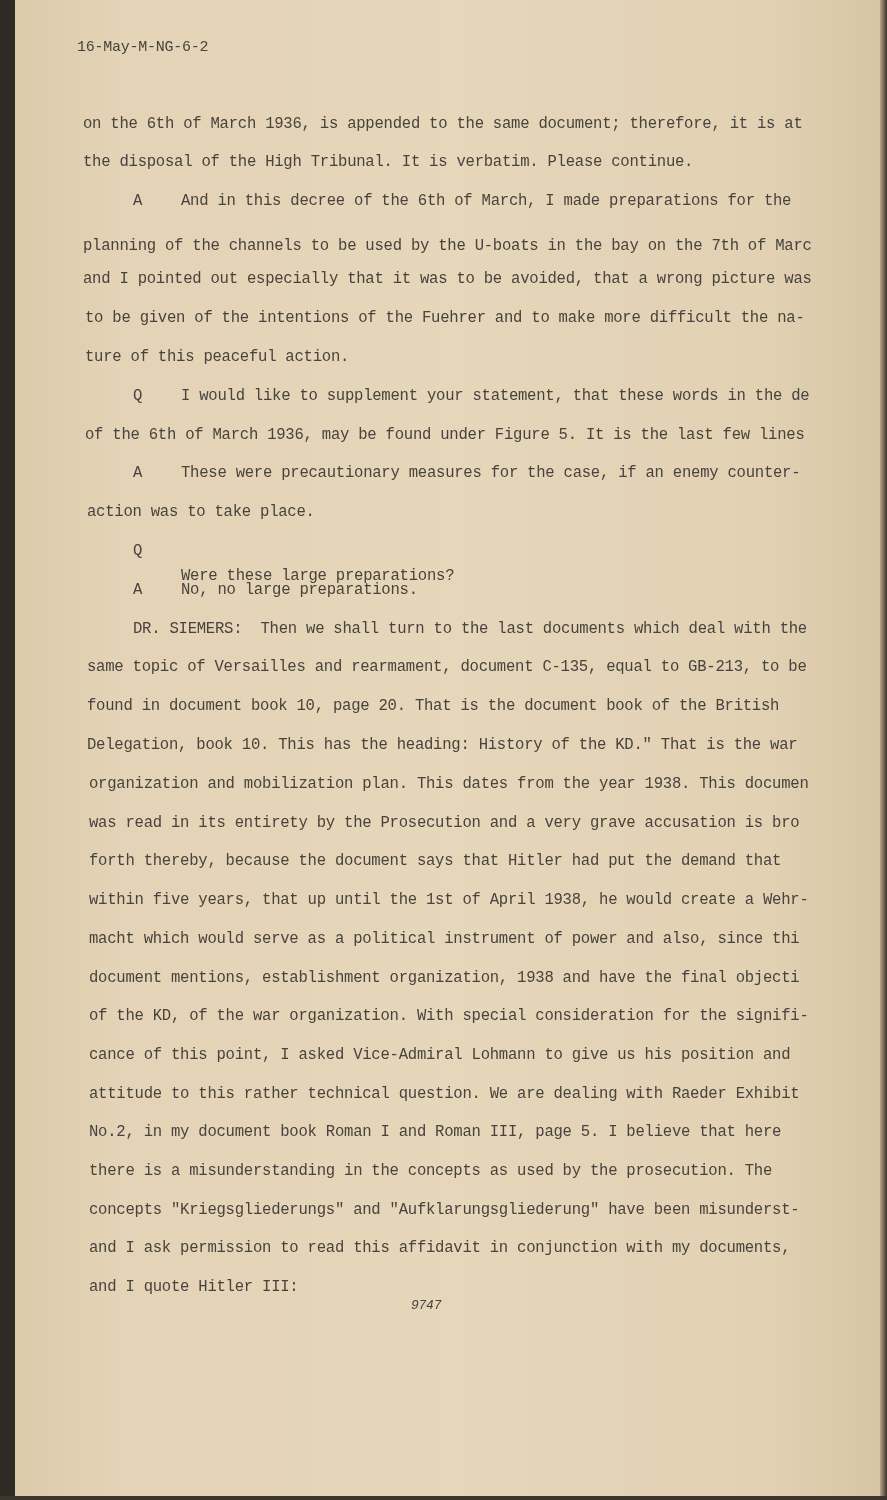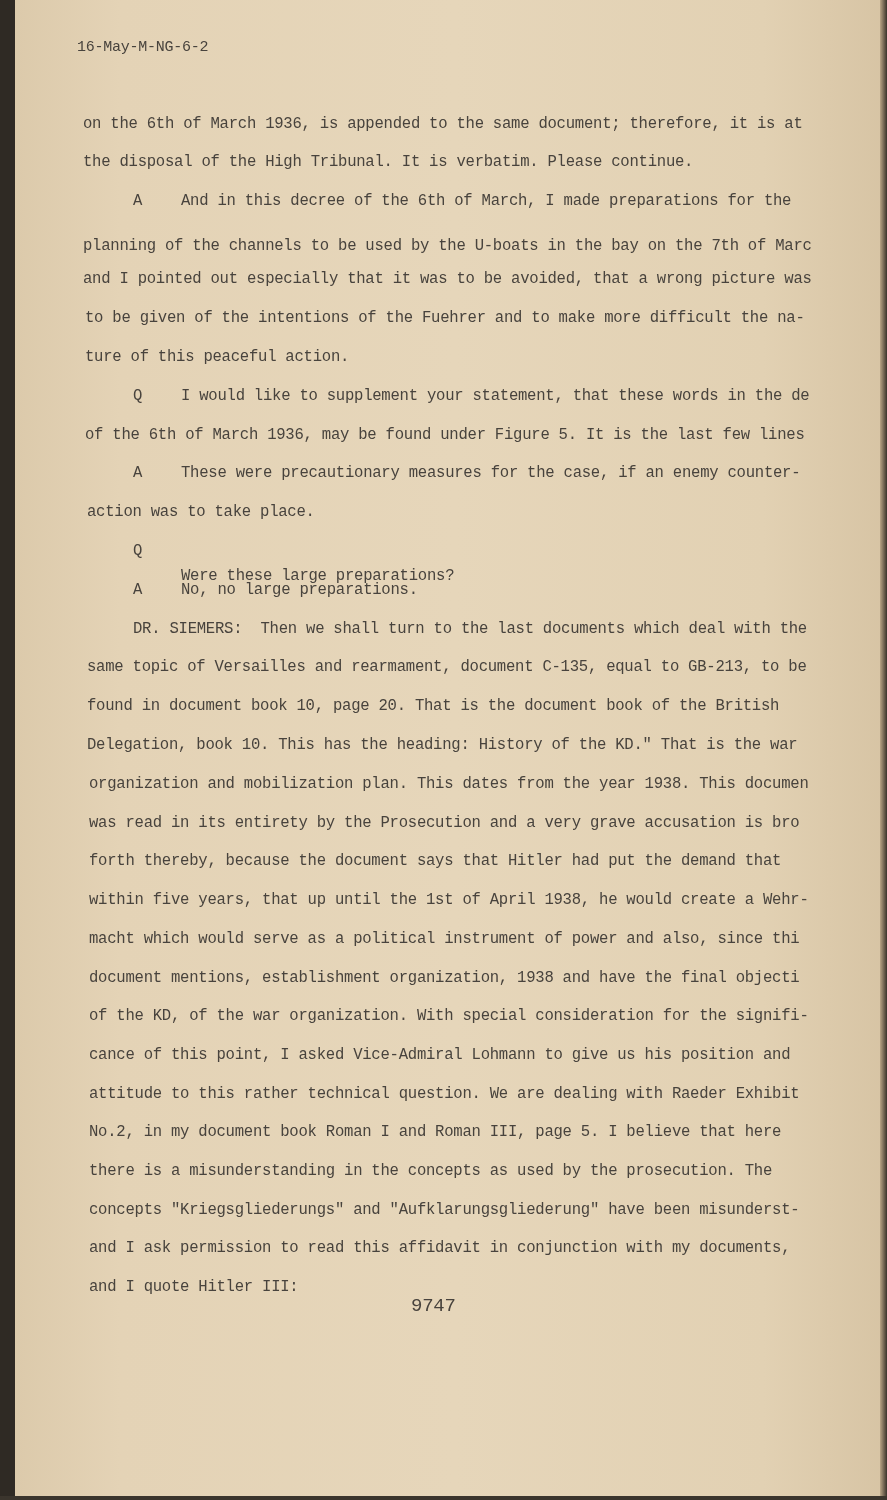--- a/index.html
+++ b/index.html
@@ -48,21 +48,22 @@
       line-height: 20px;
     }
     .header-ref {
       left: 62px;
       top: 38px;
       font-size: 15px;
     }
     .page-number {
       left: 396px;
       top: 1296px;
-      font-size: 19px;
+      font-size: 13px;
+      font-style: italic;
     }
   </style>
 </head>
 <body>
 
 <div class="page">
   <div class="tw header-ref">16-May-M-NG-6-2</div>
 
   <div id="lines">
       <div>

